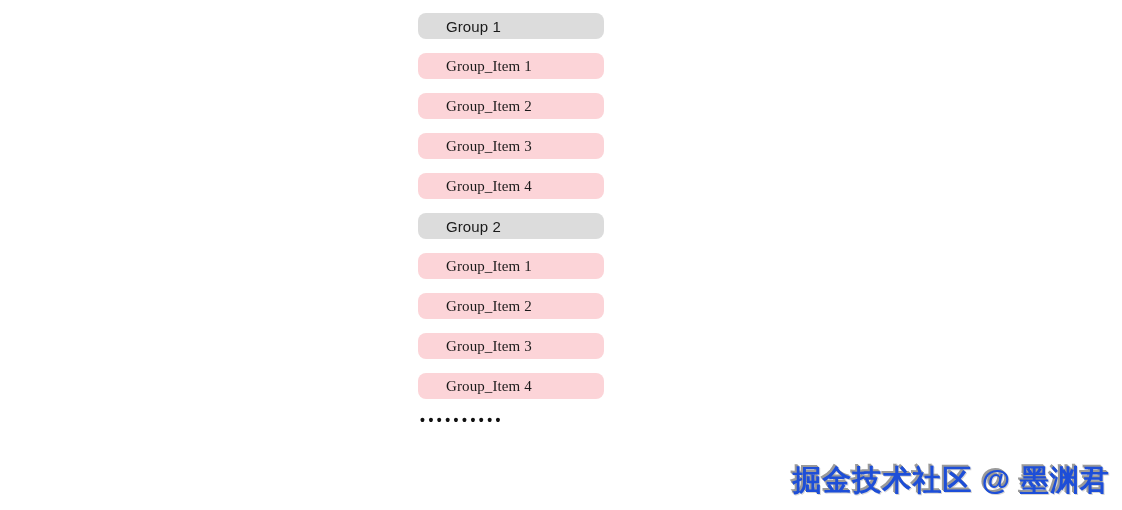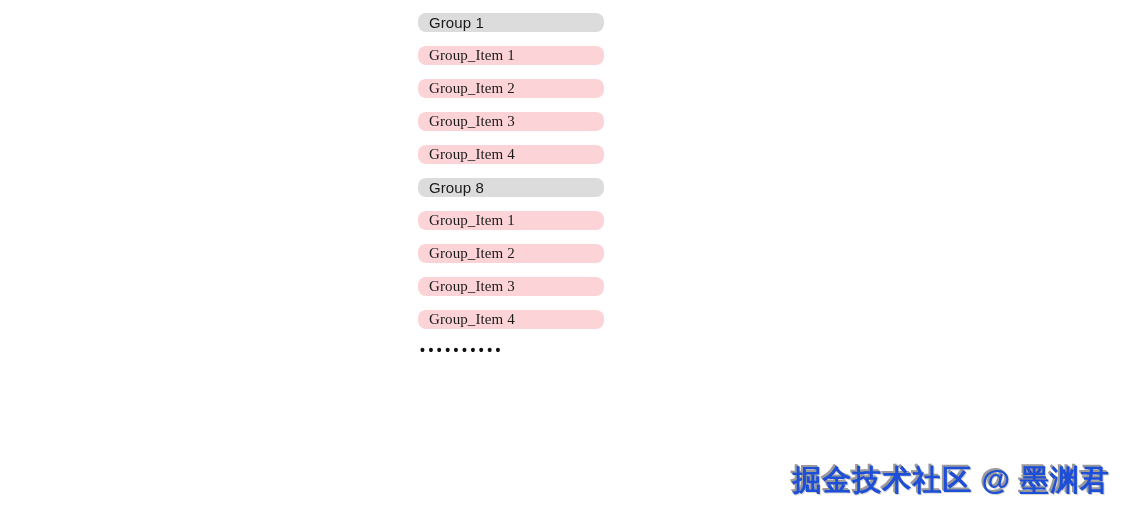--- a/index.html
+++ b/index.html
@@ -16,26 +16,26 @@
     font-family: "Liberation Sans", sans-serif;
     position: relative;
   }
   .list-column {
     position: absolute;
     left: 418px;
     top: 13px;
     width: 186px;
   }
   .row {
-    height: 19px;
+    height: 26px;
     margin-bottom: 14px;
     border-radius: 8px;
     display: flex;
     align-items: center;
-    padding-left: 11px;
+    padding-left: 28px;
   }
   .row.group { background: var(--group-bg); }
   .row.item  { background: var(--item-bg); font-family: Liberation Serif, serif; }
   .row-label {
     font-size: 15px;
     color: var(--row-text);
     letter-spacing: 0.1px;
     white-space: nowrap;
   }
   .ellipsis-dots {
@@ -82,21 +82,21 @@
 
   <div class="row item">
     <span class="row-label">Group_Item 3</span>
   </div>
 
   <div class="row item">
     <span class="row-label">Group_Item 4</span>
   </div>
 
   <div class="row group">
-    <span class="row-label">Group 8</span>
+    <span class="row-label">Group 2</span>
   </div>
 
   <div class="row item">
     <span class="row-label">Group_Item 1</span>
   </div>
 
   <div class="row item">
     <span class="row-label">Group_Item 2</span>
   </div>
 

